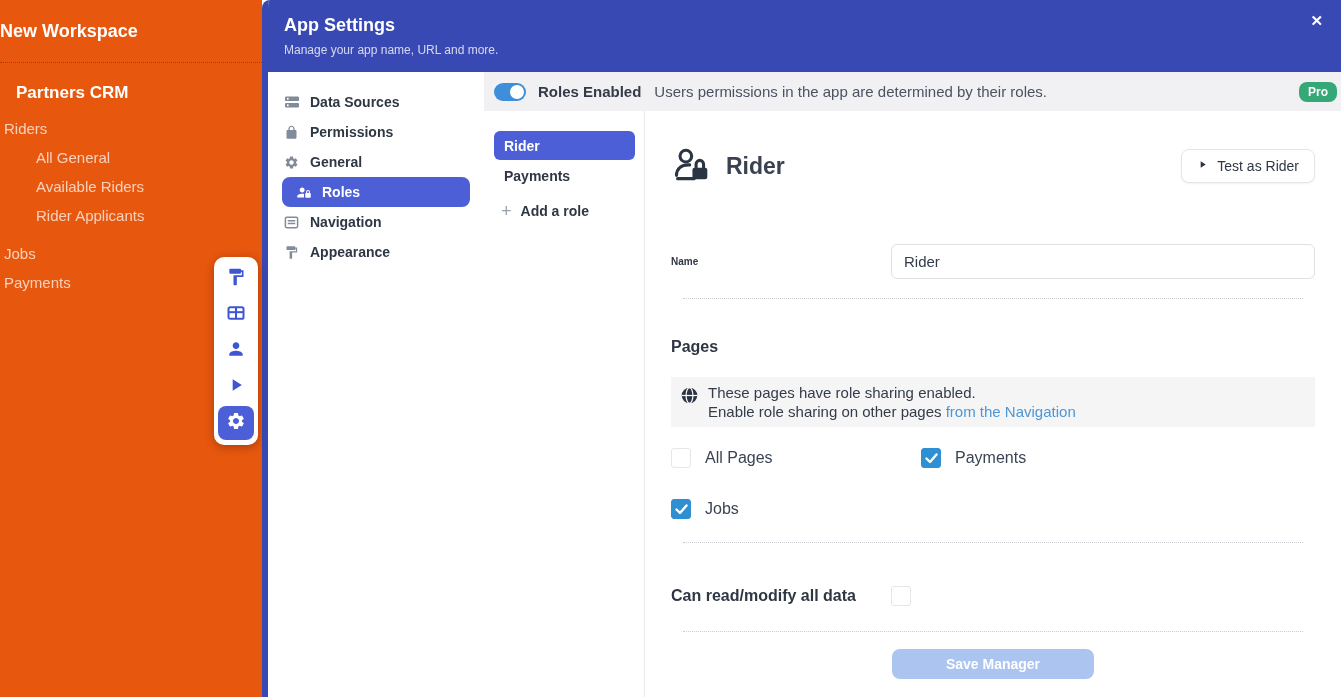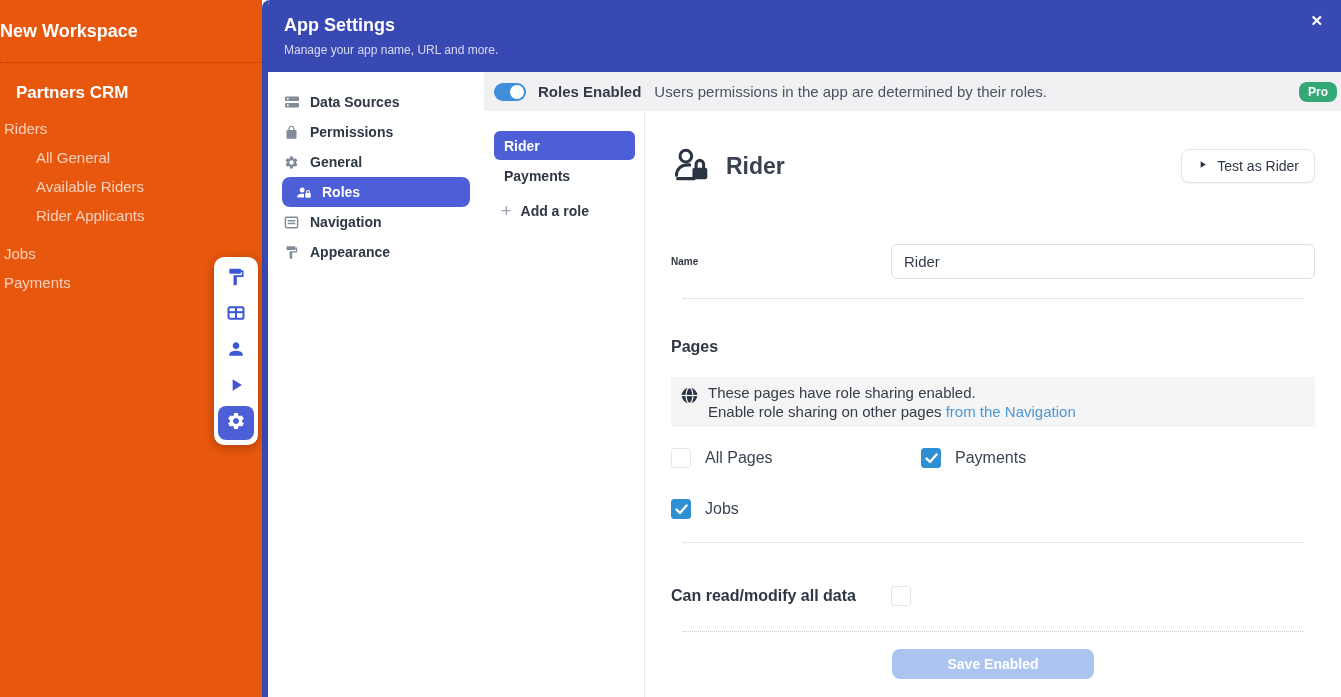--- a/index.html
+++ b/index.html
@@ -340,19 +340,19 @@
           <div class="read-row">
             <span class="field-label">Can read/modify all data</span>
             <span class="cb">
               
             </span>
           </div>
 
           <hr class="dotted" style="margin-top:25px;">
 
           <div class="save-row">
-            <button class="save-btn" disabled="">Save Enabled</button>
+            <button class="save-btn" disabled="">Save Manager</button>
           </div>
         </div>
       </div>
     </div>
   </div>
 </div>
 
 </body></html>

